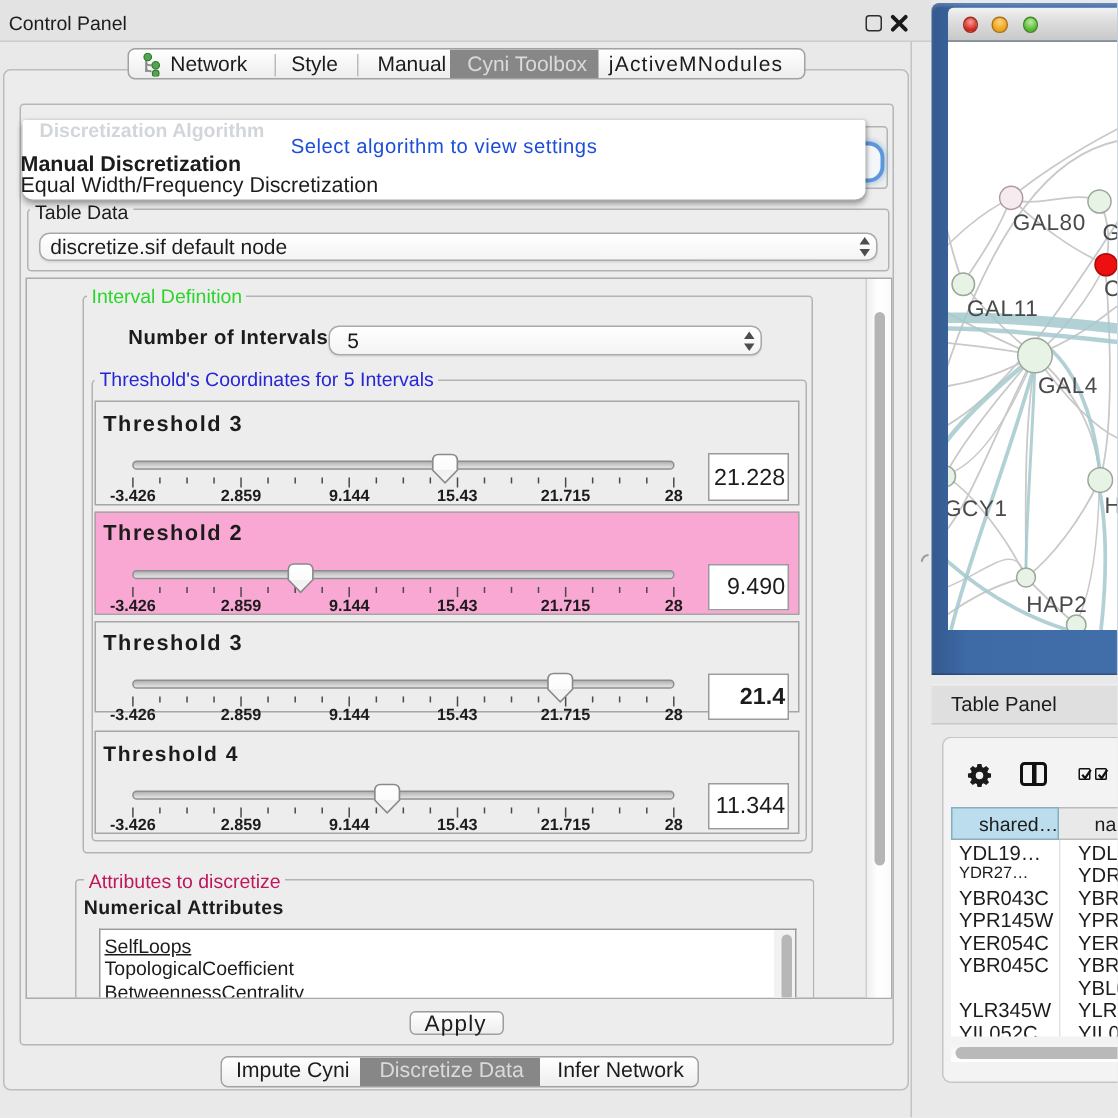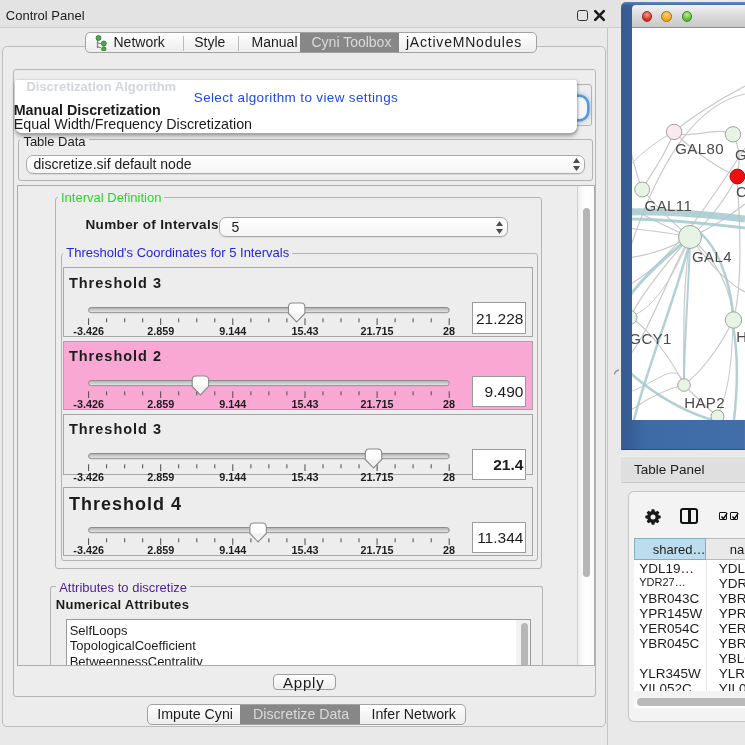--- a/index.html
+++ b/index.html
@@ -179,21 +179,21 @@
 <div class="t" style="left:24.3px;top:56.5px;font-size:10.8px;font-weight:700;transform:translateX(-50%);">-3.426</div>
 <div class="t" style="left:96.4px;top:56.5px;font-size:10.8px;font-weight:700;transform:translateX(-50%);">2.859</div>
 <div class="t" style="left:168.5px;top:56.5px;font-size:10.8px;font-weight:700;transform:translateX(-50%);">9.144</div>
 <div class="t" style="left:240.6px;top:56.5px;font-size:10.8px;font-weight:700;transform:translateX(-50%);">15.43</div>
 <div class="t" style="left:312.7px;top:56.5px;font-size:10.8px;font-weight:700;transform:translateX(-50%);">21.715</div>
 <div class="t" style="left:384.8px;top:56.5px;font-size:10.8px;font-weight:700;transform:translateX(-50%);">28</div>
 <div class="abs" style="left:407.9px;top:34px;width:53.8px;height:31.6px;background:#ffffff;border:1px solid #9b9b9b;"></div>
 <div class="t" style="right:8.2px;top:41.6px;font-size:15.5px;font-weight:bold;">21.4</div>
 </div>
 <div class="abs" style="left:63.3px;top:486.7px;width:469.3px;height:69.6px;border:1px solid #a6a6a6;background:#ededed;">
-<div class="t" style="left:4.6px;top:6.3px;font-size:18px;font-weight:700;letter-spacing:1px;">Threshold 4</div>
+<div class="t" style="left:4.6px;top:6.3px;font-size:14px;font-weight:700;letter-spacing:1px;">Threshold 4</div>
 <svg width="368" height="40" viewBox="0 0 368 40" style="position:absolute;left:20.7px;top:32.9px;overflow:visible;">
       <rect x="3.6" y="6.5" width="360.59999999999997" height="5.2" rx="2.6" fill="url(#tg)" stroke="#8e8e8e" stroke-width="1"></rect>
       <line x1="3.6" y1="17.3" x2="3.6" y2="24.0" stroke="#4a4a4a" stroke-width="1"></line>
       <line x1="21.6" y1="17.3" x2="21.6" y2="21.3" stroke="#4a4a4a" stroke-width="1"></line>
       <line x1="39.7" y1="17.3" x2="39.7" y2="21.3" stroke="#4a4a4a" stroke-width="1"></line>
       <line x1="57.7" y1="17.3" x2="57.7" y2="21.3" stroke="#4a4a4a" stroke-width="1"></line>
       <line x1="75.7" y1="17.3" x2="75.7" y2="24.0" stroke="#4a4a4a" stroke-width="1"></line>
       <line x1="93.7" y1="17.3" x2="93.7" y2="21.3" stroke="#4a4a4a" stroke-width="1"></line>
       <line x1="111.8" y1="17.3" x2="111.8" y2="21.3" stroke="#4a4a4a" stroke-width="1"></line>
       <line x1="129.8" y1="17.3" x2="129.8" y2="21.3" stroke="#4a4a4a" stroke-width="1"></line>
@@ -215,24 +215,24 @@
 <div class="t" style="left:24.3px;top:56.5px;font-size:10.8px;font-weight:700;transform:translateX(-50%);">-3.426</div>
 <div class="t" style="left:96.4px;top:56.5px;font-size:10.8px;font-weight:700;transform:translateX(-50%);">2.859</div>
 <div class="t" style="left:168.5px;top:56.5px;font-size:10.8px;font-weight:700;transform:translateX(-50%);">9.144</div>
 <div class="t" style="left:240.6px;top:56.5px;font-size:10.8px;font-weight:700;transform:translateX(-50%);">15.43</div>
 <div class="t" style="left:312.7px;top:56.5px;font-size:10.8px;font-weight:700;transform:translateX(-50%);">21.715</div>
 <div class="t" style="left:384.8px;top:56.5px;font-size:10.8px;font-weight:700;transform:translateX(-50%);">28</div>
 <div class="abs" style="left:407.9px;top:34px;width:53.8px;height:31.6px;background:#ffffff;border:1px solid #9b9b9b;"></div>
 <div class="t" style="right:8.2px;top:41.6px;font-size:15.5px;">11.344</div>
 </div>
 <div class="abs" style="left:49.8px;top:585.7px;width:493px;height:80px;border:1px solid #b3b3b3;border-bottom:none;border-radius:3px 3px 0 0;"></div>
-<div class="gtitle" style="left:56.2px;top:579.7px;font-size:13px;color:#4c1d95;">Attributes to discretize</div>
+<div class="gtitle" style="left:56.2px;top:579.7px;font-size:13px;color:#be185d;">Attributes to discretize</div>
 <div class="t" style="left:55.8px;top:597.1px;font-size:13px;font-weight:700;letter-spacing:0.3px;">Numerical Attributes</div>
 <div class="abs" style="left:66.2px;top:619.2px;width:464.8px;height:45.8px;background:#ffffff;border:1px solid #9a9a9a;border-bottom:none;overflow:hidden;">
-    <div class="t" style="left:2.5px;top:2.9px;font-size:13px;">SelfLoops</div>
+    <div class="t" style="left:2.5px;top:2.9px;font-size:13px;text-decoration:underline;">SelfLoops</div>
     <div class="t" style="left:2.5px;top:18.2px;font-size:13px;">TopologicalCoefficient</div>
     <div class="t" style="left:2.5px;top:33.5px;font-size:13px;">BetweennessCentrality</div>
     <div class="abs" style="left:448.7px;top:0;width:15px;height:47px;background:#f2f2f2;"></div>
     <div class="abs" style="left:453.5px;top:2.5px;width:7.8px;height:44px;background:#b7b7b7;border-radius:4px;"></div>
   </div>
 <div class="abs" style="left:273px;top:673.9px;width:63.1px;height:16.4px;background:linear-gradient(#ffffff,#ededed);border:1px solid #9e9e9e;border-radius:4px;"></div>
 <div class="t" style="left:283px;top:674.2px;font-size:15px;letter-spacing:0.8px;">Apply</div>
 <div class="abs" style="left:147.4px;top:703.6px;width:318.5px;height:21px;background:linear-gradient(#ffffff,#ededed);border:1px solid #a2a2a2;border-radius:5px;overflow:hidden;">
     <div class="abs" style="left:91.4px;top:0;width:120.3px;height:21px;background:#878787;"></div>
   </div>

